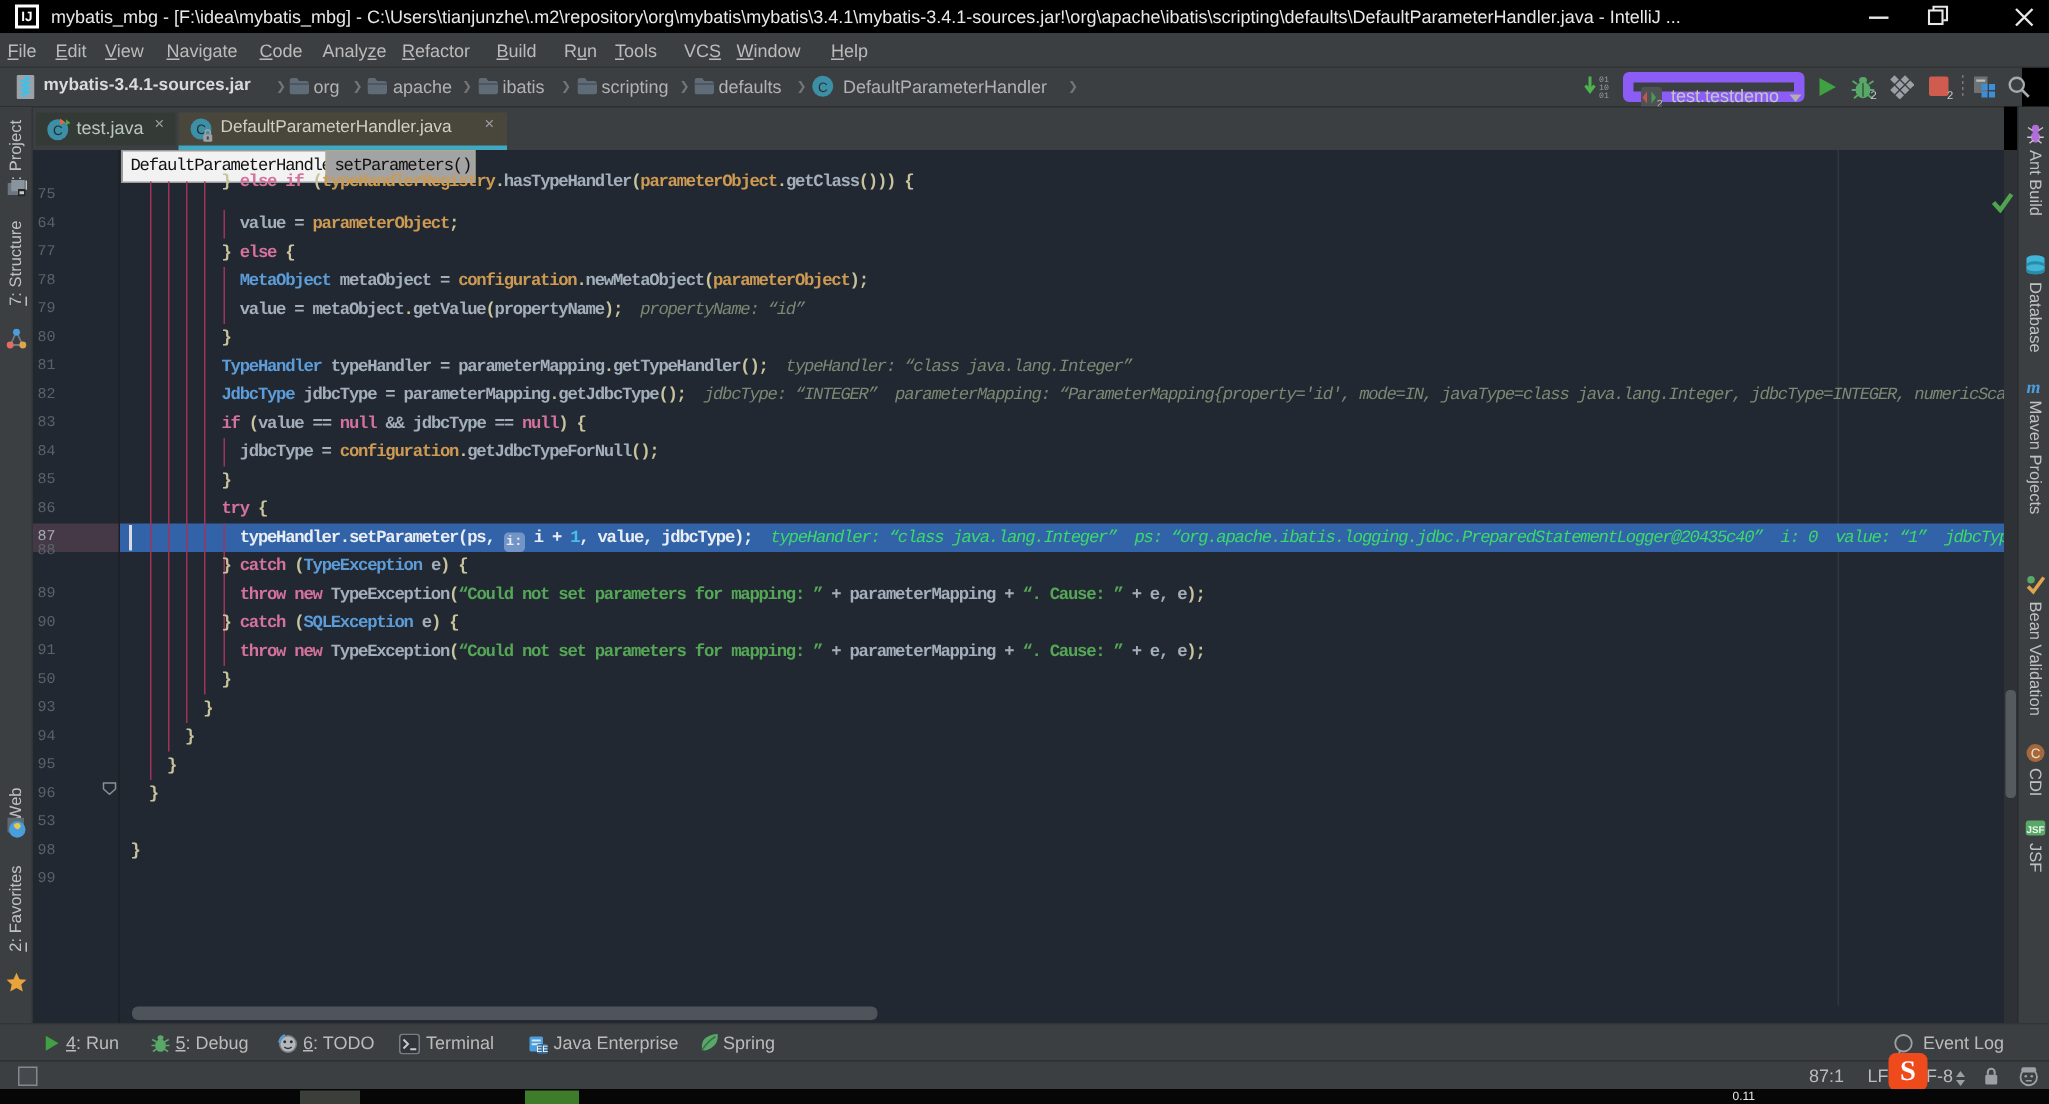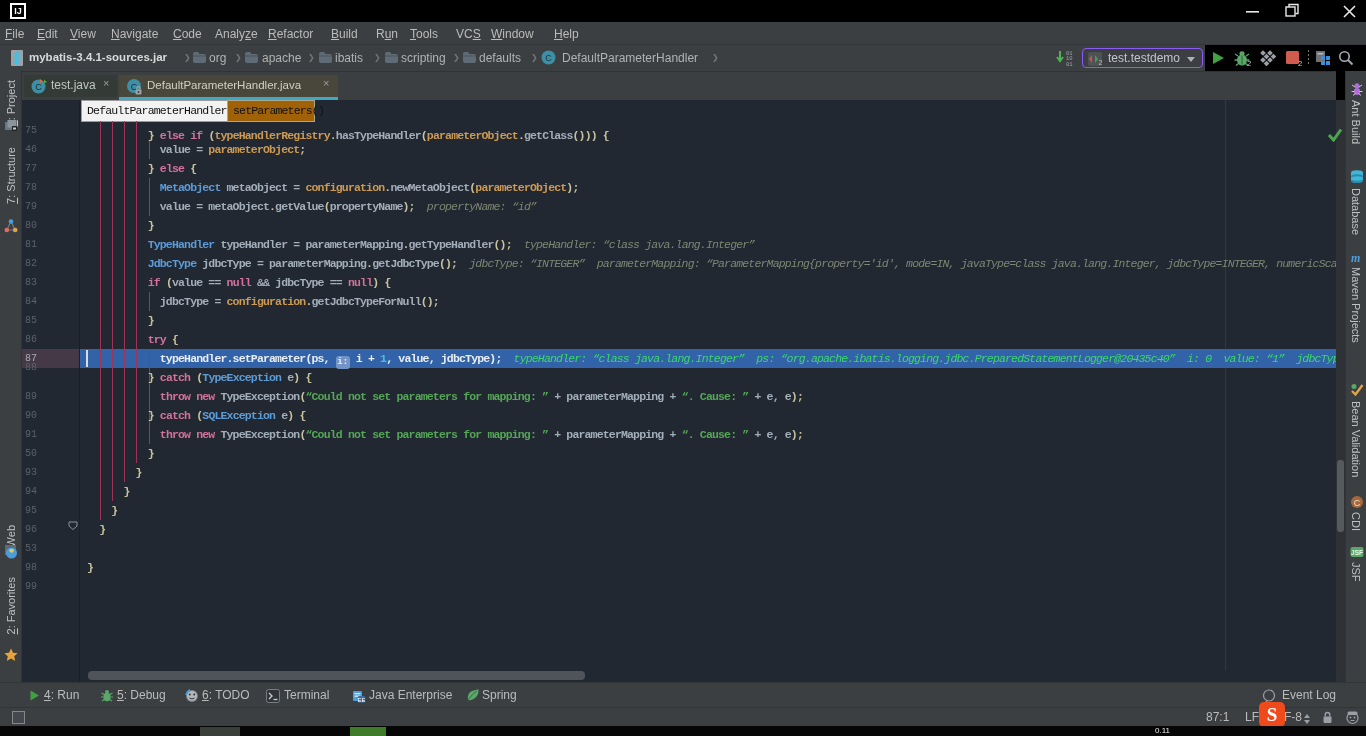--- a/index.html
+++ b/index.html
@@ -5,21 +5,21 @@
   * { margin:0; padding:0; box-sizing:border-box; }
   html,body { width:1366px; height:736px; overflow:hidden; background:#000; }
   body { font-family:"Liberation Sans", sans-serif; position:relative; }
   .abs { position:absolute; }
   
   #titlebar { left:0; top:0; width:1366px; height:22px; background:#000; color:#e6e6e6; }
   #titletxt { left:34px; top:4px; font-size:12px; color:#e8e8e8; white-space:nowrap; }
   #menubar { left:0; top:22px; width:1366px; height:23px; background:#3c3f41; border-bottom:1px solid #353839; }
   .mi { position:absolute; top:5px; font-size:12px; color:#bbbbbb; white-space:nowrap; }
   .mi u { text-decoration:underline; }
-  #navbar { left:0; top:45px; width:1205px; height:26px; background:#3c3f41; }
+  #navbar { left:0; top:45px; width:1348px; height:26px; background:#3c3f41; }
   .crumb { position:absolute; top:6px; font-size:12px; color:#b0b2b4; white-space:nowrap; }
   .chev { position:absolute; top:8px; font-size:8px; color:#72767a; }
   #tabstrip { left:22px; top:71px; width:1314px; height:29px; background:#3c3f41; border-top:1px solid #313435; }
   
   #leftbar { left:0; top:71px; width:22px; height:611px; background:#3c3f41; border-right:1px solid #323536; }
   #rightbar { left:1345px; top:71px; width:21px; height:611px; background:#3c3f41; border-left:1px solid #323536; }
   .vlabL { position:absolute; writing-mode:vertical-rl; transform:rotate(180deg); font-size:11px; color:#bfc1c3; white-space:nowrap; }
   .vlabR { position:absolute; writing-mode:vertical-rl; font-size:11px; color:#bfc1c3; white-space:nowrap; }
   
   #editor { left:22px; top:100px; width:1314px; height:582px; background:#222831; overflow:hidden; }
@@ -43,20 +43,21 @@
   .bitem { position:absolute; top:5px; font-size:12px; color:#bbbbbb; white-space:nowrap; }
   .bitem u { text-decoration:underline; }
   #statusbar { left:0; top:707px; width:1366px; height:19px; background:#3c3f41; border-top:1px solid #323536; }
   .sitem { position:absolute; top:2px; font-size:12px; color:#bbbbbb; white-space:nowrap; }
   #taskstrip { left:0; top:726px; width:1366px; height:10px; background:#060606; }
 </style>
 </head>
 <body>
 <div class="abs" id="titlebar">
   <div class="abs" style="left:10px;top:3px;width:16px;height:16px;background:#000;border:2px solid #fff;color:#fff;font-size:9px;font-weight:bold;text-align:center;line-height:12px;">IJ</div>
+  <div class="abs" id="titletxt">mybatis_mbg - [F:\idea\mybatis_mbg] - C:\Users\tianjunzhe\.m2\repository\org\mybatis\mybatis\3.4.1\mybatis-3.4.1-sources.jar!\org\apache\ibatis\scripting\defaults\DefaultParameterHandler.java - IntelliJ ...</div>
   <svg class="abs" style="left:1243px;top:0;width:120px;height:22px" viewBox="0 0 120 22">
     <rect x="3" y="11" width="13" height="1.6" fill="#e8e8e8"></rect>
     <g stroke="#e8e8e8" stroke-width="1.4" fill="none">
       <rect x="43" y="7" width="9" height="9"></rect>
       <path d="M46 7 V4.5 H55 V13.5 H52.5"></path>
     </g>
     <path d="M101 6 L112 17 M112 6 L101 17" stroke="#e8e8e8" stroke-width="1.6"></path>
   </svg>
 </div>
 <div class="abs" id="menubar">
@@ -117,21 +118,21 @@
     </svg>
   <span class="crumb" style="left:562px">DefaultParameterHandler</span>
   <span class="chev" style="left:712px">❯</span>
 
   <svg class="abs" style="left:1055px;top:4px;width:20px;height:18px" viewBox="0 0 20 18">
     <path d="M5 2 v9 M2 8 l3 4 3-4" stroke="#4db34d" stroke-width="2" fill="none"></path>
     <text x="11" y="5.5" font-size="5.5" font-family="Liberation Mono" fill="#9aa0a6">01</text>
     <text x="11" y="11" font-size="5.5" font-family="Liberation Mono" fill="#9aa0a6">10</text>
     <text x="11" y="16.5" font-size="5.5" font-family="Liberation Mono" fill="#9aa0a6">01</text>
   </svg>
-  <div class="abs" style="left:1082px;top:3px;width:121px;height:20px;border:1px solid #8b5cf6;border-radius:4px;background:#3c3f41;">
+  <div class="abs" style="left:1082px;top:3px;width:121px;height:20px;border:7px solid #8b5cf6;border-radius:4px;background:#3c3f41;">
     <svg class="abs" style="left:4px;top:2px;width:16px;height:16px" viewBox="0 0 16 16">
       <rect x="1" y="1" width="14" height="14" rx="2" fill="#4e5254"></rect>
       <path d="M5 4 v8 l-3-4 z" fill="#c75450"></path>
         <path d="M8 4 v8 l3-4 z" fill="#499c54"></path>
       <text x="11.5" y="14" font-size="7" fill="#bbb" font-family="Liberation Sans">2</text>
     </svg>
     <span style="position:absolute;left:25px;top:2px;font-size:12px;color:#c3c5c7">test.testdemo</span>
     <svg class="abs" style="left:103px;top:7px;width:10px;height:7px" viewBox="0 0 10 7">
         <path d="M1 1 h8 l-4 5 z" fill="#aeb0b2"></path>
       </svg>
@@ -263,21 +264,21 @@
     <span style="position:absolute;left:204px;top:2px;font-size:11px;color:#9aa0a6">×</span>
   </div>
   <div class="abs" style="left:97px;top:25px;width:219px;height:4px;background:#41a8c2;"></div>
 </div>
 <div class="abs" id="editor">
   <div class="abs" id="gutterline"></div>
   <div class="abs" style="left:1203px;top:0;width:1px;height:570px;background:#33373d"></div>
 
   <div id="lnums">
     <div class="lnum" style="top:21px">75</div>
-      <div class="lnum" style="top:40px">46</div>
+      <div class="lnum" style="top:40px">64</div>
     <div class="lnum" style="top:59px">77</div>
       <div class="lnum" style="top:78px">78</div>
     <div class="lnum" style="top:97px">79</div>
       <div class="lnum" style="top:116px">80</div>
     <div class="lnum" style="top:135px">81</div>
       <div class="lnum" style="top:154px">82</div>
     <div class="lnum" style="top:173px">83</div>
       <div class="lnum" style="top:192px">84</div>
     <div class="lnum" style="top:211px">85</div>
       <div class="lnum" style="top:230px">86</div>
@@ -303,21 +304,21 @@
   <div class="guide" style="left:127px;top:40px;height:19px"></div>
   <div class="guide" style="left:127px;top:78px;height:38px"></div>
   <div class="guide" style="left:127px;top:192px;height:19px"></div>
   <div class="guide" style="left:127px;top:249px;height:95px"></div>
 
   <div class="abs" style="left:0;top:249px;width:57px;height:19px;background:#453948;z-index:1"></div>
   <div class="abs" style="left:58px;top:249px;width:1256px;height:19px;background:#3263a8;z-index:1"></div>
   <div class="abs" style="left:64px;top:250px;width:2px;height:17px;background:#d8dce0;z-index:5"></div>
 
   <div id="code">
-    <div class="row" style="top:26px">          <span class="p">} </span><span class="k">else</span> <span class="k">if</span> <span class="p">(</span><span class="fld">typeHandlerRegistry</span><span class="p">.</span>hasTypeHandler<span class="p">(</span><span class="fld">parameterObject</span><span class="p">.</span>getClass<span class="p">()))</span> <span class="p">{</span></div>
+    <div class="row" style="top:12px">          <span class="p">} </span><span class="k">else</span> <span class="k">if</span> <span class="p">(</span><span class="fld">typeHandlerRegistry</span><span class="p">.</span>hasTypeHandler<span class="p">(</span><span class="fld">parameterObject</span><span class="p">.</span>getClass<span class="p">()))</span> <span class="p">{</span></div>
     <div class="row" style="top:40px">            value = <span class="fld">parameterObject</span><span class="p">;</span></div>
     <div class="row" style="top:59px">          <span class="p">} </span><span class="k">else</span> <span class="p">{</span></div>
     <div class="row" style="top:78px">            <span class="cls">MetaObject</span> metaObject = <span class="fld">configuration</span><span class="p">.</span>newMetaObject<span class="p">(</span><span class="fld">parameterObject</span><span class="p">);</span></div>
     <div class="row" style="top:97px">            value = metaObject<span class="p">.</span>getValue<span class="p">(</span>propertyName<span class="p">);</span><span class="hint">  propertyName: “id”</span></div>
     <div class="row" style="top:116px">          <span class="p">}</span></div>
     <div class="row" style="top:135px">          <span class="cls">TypeHandler</span> typeHandler = parameterMapping<span class="p">.</span>getTypeHandler<span class="p">();</span><span class="hint">  typeHandler: “class java.lang.Integer”</span></div>
     <div class="row" style="top:154px">          <span class="cls">JdbcType</span> jdbcType = parameterMapping<span class="p">.</span>getJdbcType<span class="p">();</span><span class="hint">  jdbcType: “INTEGER”  parameterMapping: “ParameterMapping{property='id', mode=IN, javaType=class java.lang.Integer, jdbcType=INTEGER, numericScale=null, resultMapId='null', jdbcTypeName='null', expression='null'}”</span></div>
     <div class="row" style="top:173px">          <span class="k">if</span> <span class="p">(</span>value == <span class="k">null</span> &amp;&amp; jdbcType == <span class="k">null</span><span class="p">)</span> <span class="p">{</span></div>
     <div class="row" style="top:192px">            jdbcType = <span class="fld">configuration</span><span class="p">.</span>getJdbcTypeForNull<span class="p">();</span></div>
     <div class="row" style="top:211px">          <span class="p">}</span></div>
@@ -342,21 +343,21 @@
   <div class="abs" style="left:66px;top:571px;width:497px;height:9px;background:#4e545a;border-radius:4px"></div>
 </div>
 
 <div class="abs" style="left:1336px;top:100px;width:9px;height:582px;background:#2e3136"></div>
 <svg class="abs" style="left:1327px;top:127px;width:16px;height:15px" viewBox="0 0 16 15">
     <path d="M2 8 l4.5 5 L14 2.5" stroke="#4fa54f" stroke-width="3" fill="none"></path>
   </svg>
 <div class="abs" style="left:1337px;top:460px;width:7px;height:72px;background:#555a5f;border-radius:3px"></div>
 
 <div class="popbox" style="left:81px;top:100px;width:147px;background:#f2f2f2;border-color:#9b9b9b">DefaultParameterHandler</div>
-<div class="popbox" style="left:227px;top:100px;width:88px;background:#a16207;border-color:#aaa890">setParameters()</div>
+<div class="popbox" style="left:217px;top:100px;width:100px;background:#a3a3a3;border-color:#aaa890">setParameters()</div>
 <div class="abs" id="botbar">
   <svg class="abs" style="left:29px;top:7px;width:11px;height:11px" viewBox="0 0 11 11">
       <path d="M1.5 0.5 L10 5.5 L1.5 10.5 z" fill="#3fa142"></path>
     </svg>
   <span class="bitem" style="left:44px"><u>4</u>: Run</span>
   <svg class="abs" style="left:100px;top:6px;width:14px;height:13px" viewBox="0 0 14 13">
       <ellipse cx="7" cy="8" rx="3.6" ry="4.2" fill="#59a869"></ellipse>
       <ellipse cx="7" cy="2.8" rx="2" ry="1.7" fill="#59a869"></ellipse>
       <path d="M1.5 4 l2.7 1.5 M12.5 4 l-2.7 1.5 M1 8 h2.5 M13 8 h-2.5 M2 12 l2.5-1.8 M12 12 l-2.5-1.8" stroke="#59a869" stroke-width="1.1"></path>
     </svg>

